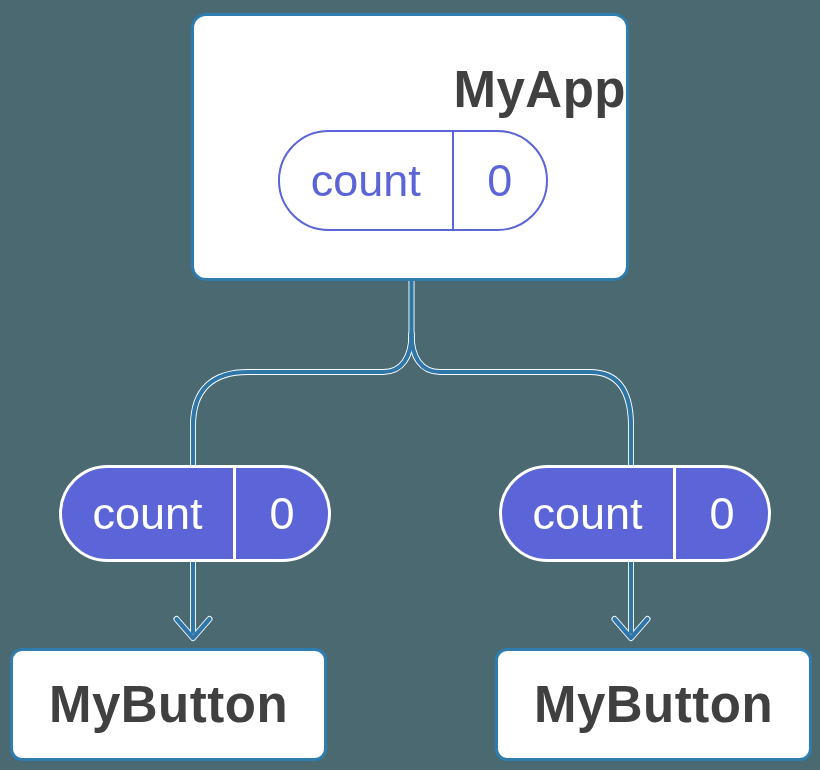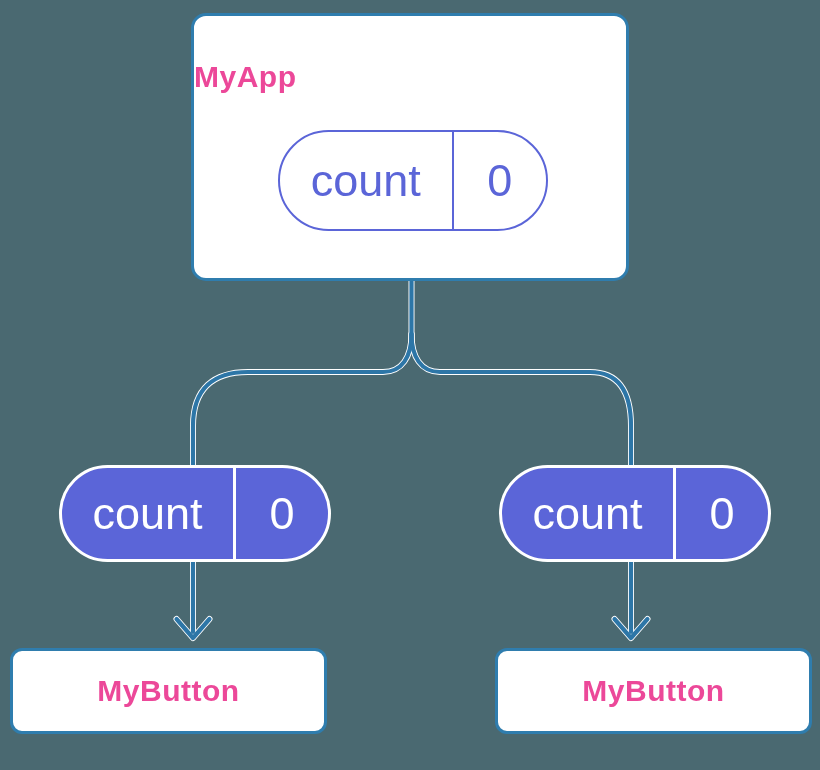--- a/index.html
+++ b/index.html
@@ -24,34 +24,34 @@
     background: #ffffff;
     border: 3.5px solid #2f7dae;
     box-sizing: border-box;
   }
   .card-root {
     left: 191px; top: 13px;
     width: 438px; height: 268px;
     border-radius: 15px;
   }
   .card-child {
-    width: 317px; height: 86px;
+    width: 317px; height: 113px;
     border-radius: 12px;
     top: 648px;
     display: flex; align-items: center; justify-content: center;
   }
   .card-child-left  { left: 10px; }
   .card-child-right { left: 495px; }
 
   .card-title {
-    color: #ec4899;
-    font-size: 30px;
+    color: #404040;
+    font-size: 51px;
     font-weight: 600;
     letter-spacing: 0.5px;
-    text-align: left;
+    text-align: right;
   }
   .card-root .card-title {
     position: absolute;
     left: 0; right: 0; top: 44px;
   }
 
   .pill {
     position: absolute;
     display: flex;
     box-sizing: border-box;

